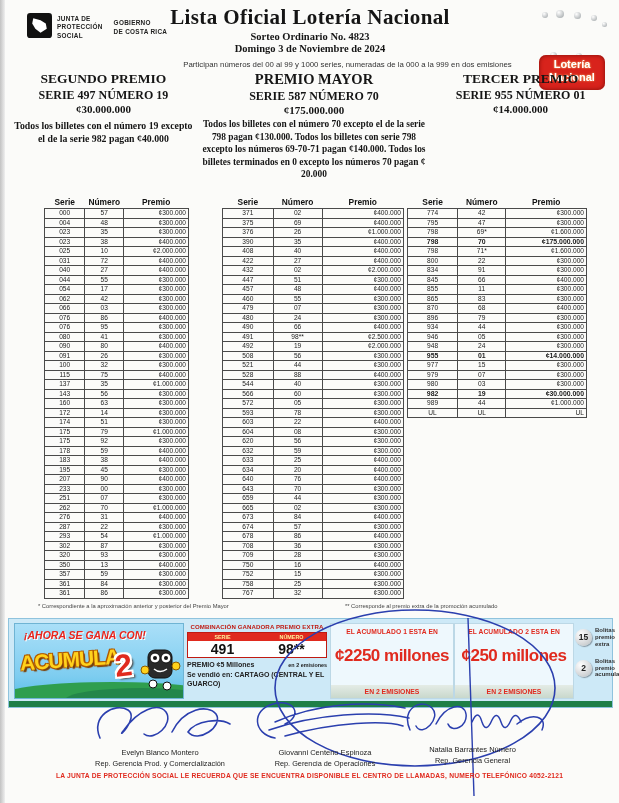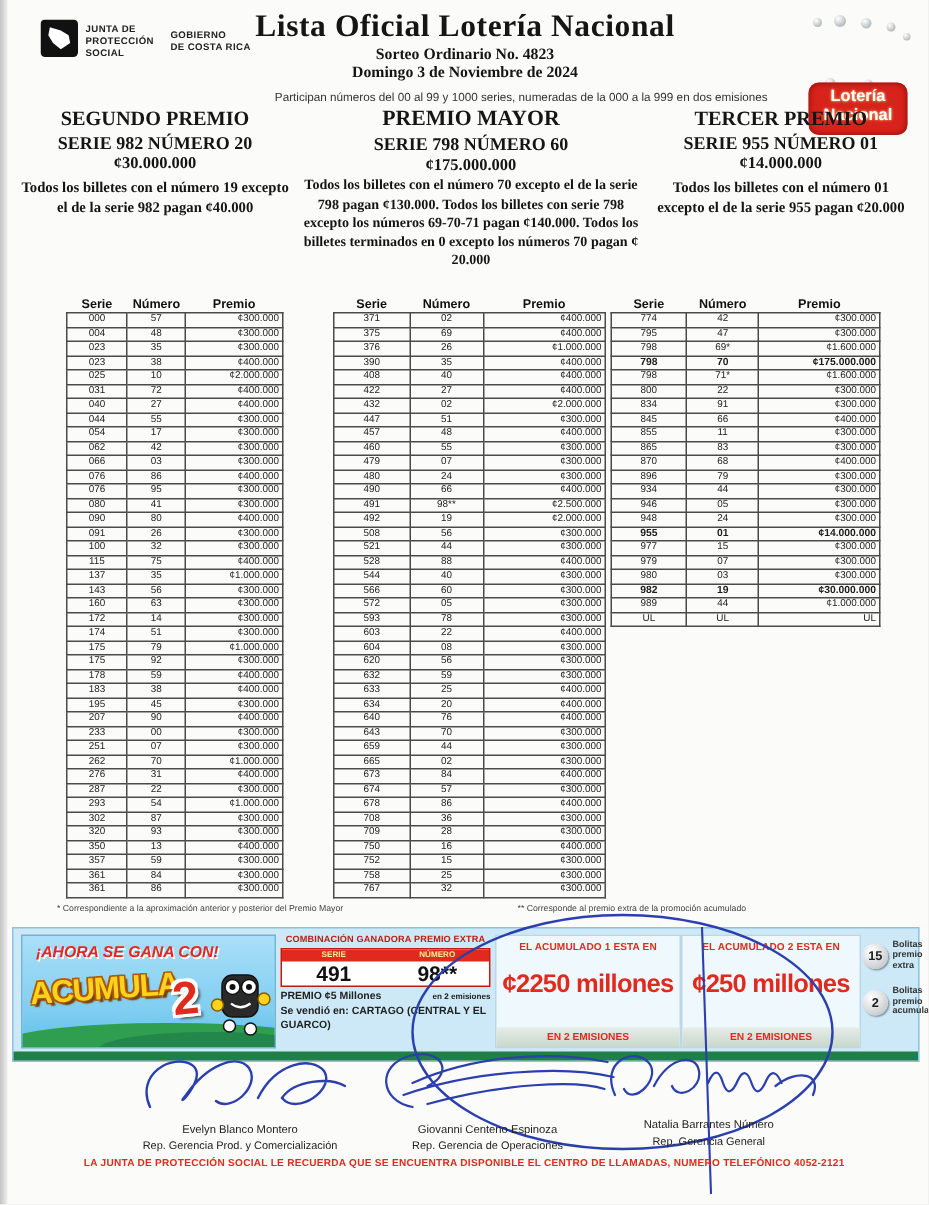--- a/index.html
+++ b/index.html
@@ -132,35 +132,34 @@
     <span class="bub" style="left:40px;top:41px;width:6px;height:6px;"></span>
     <div class="brand-box">
       <div>Lotería</div>
       <div>Nacional</div>
     </div>
   </div>
 
   <div class="abs prizes">
     <div class="prize p1">
       <div class="prize-title">SEGUNDO PREMIO</div>
-      <div class="prize-serie">SERIE 982 NÚMERO 20</div>
+      <div class="prize-serie">SERIE 497 NÚMERO 19</div>
       <div class="prize-amount">¢30.000.000</div>
       <div class="prize-desc">Todos los billetes con el número 19 excepto el de la serie 982 pagan ¢40.000</div>
     </div>
     <div class="prize p2">
       <div class="prize-title">PREMIO MAYOR</div>
-      <div class="prize-serie">SERIE 798 NÚMERO 60</div>
+      <div class="prize-serie">SERIE 587 NÚMERO 70</div>
       <div class="prize-amount">¢175.000.000</div>
       <div class="prize-desc">Todos los billetes con el número 70 excepto el de la serie 798 pagan ¢130.000. Todos los billetes con serie 798 excepto los números 69-70-71 pagan ¢140.000. Todos los billetes terminados en 0 excepto los números 70 pagan ¢ 20.000</div>
     </div>
     <div class="prize p3">
       <div class="prize-title">TERCER PREMIO</div>
       <div class="prize-serie">SERIE 955 NÚMERO 01</div>
       <div class="prize-amount">¢14.000.000</div>
-      <div class="prize-desc">Todos los billetes con el número 01 excepto el de la serie 955 pagan ¢20.000</div>
     </div>
   </div>
 
   <div class="tblwrap" id="t1">
     <table>
       <colgroup>
           <col style="width:28%">
           <col style="width:27%">
           <col style="width:45%">
         </colgroup>

